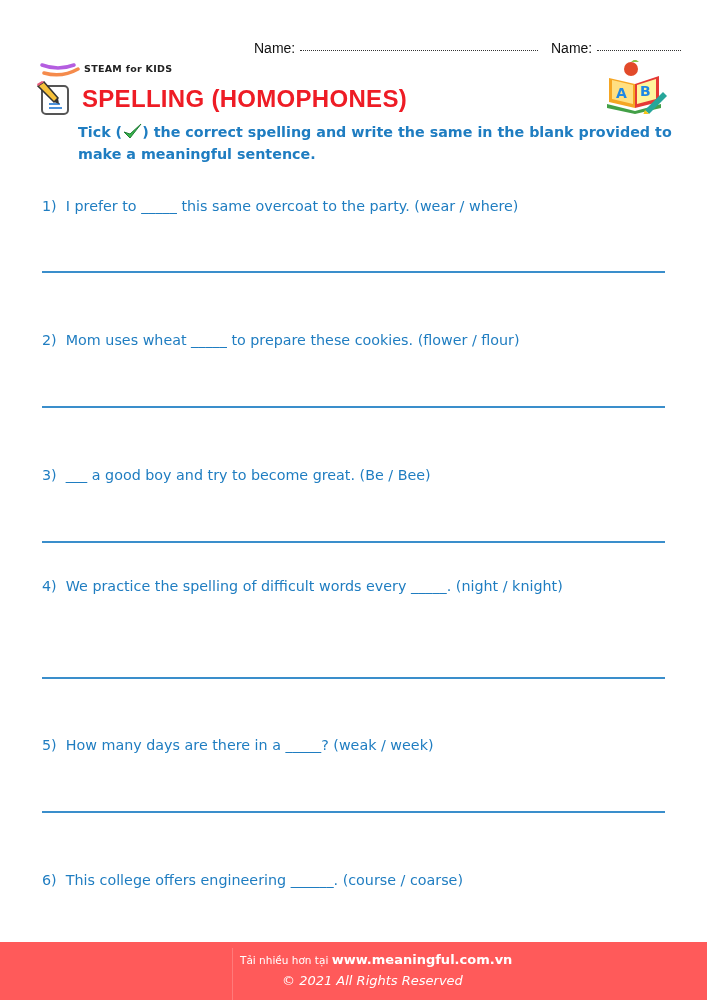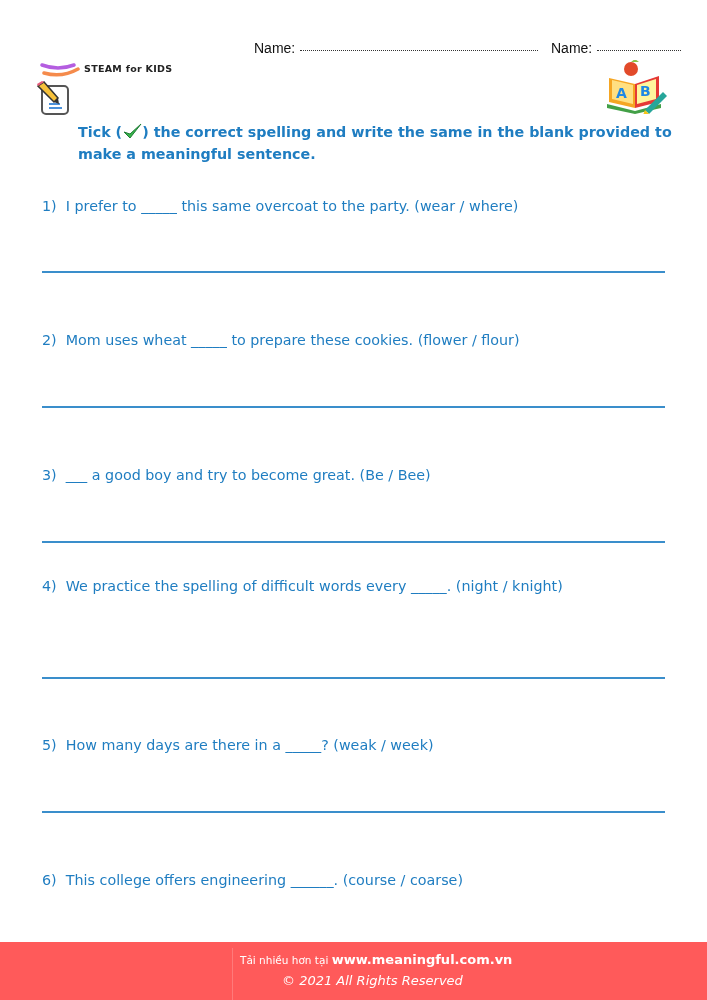--- a/index.html
+++ b/index.html
@@ -72,20 +72,21 @@
 
 <div class="title-row">
   <svg class="title-icon" viewBox="0 0 38 38">
     <rect x="6" y="6" width="26" height="28" rx="4" fill="#fff" stroke="#555" stroke-width="2"></rect>
     <line x1="13" y1="24" x2="24" y2="24" stroke="#4a90d9" stroke-width="2"></line>
     <line x1="13" y1="28" x2="26" y2="28" stroke="#4a90d9" stroke-width="2"></line>
     <path d="M2 6 L8 2 L22 18 L18 22 Z" fill="#f6c13a" stroke="#333" stroke-width="1.5"></path>
     <path d="M2 6 L8 2 L6 1 L1 4 Z" fill="#e85a7a"></path>
     <path d="M18 22 L22 18 L23 24 Z" fill="#333"></path>
   </svg>
+  <div class="title-text">SPELLING (HOMOPHONES)</div>
 </div>
 
 <div class="instructions">
   <span>Tick (</span><svg class="check-icon" viewBox="0 0 20 18">
       <path d="M2 10 L8 16 L19 2 L8 12 Z" fill="#39b54a" stroke="#1f7d36" stroke-width="1"></path>
     </svg><span>) the correct spelling and write the same in the blank provided to make a meaningful sentence.</span>
 </div>
 
 <div class="question" style="top:198px">
   <span>1)</span>&nbsp; <span>I prefer to _____ this same overcoat to the party.  (wear / where)</span>

